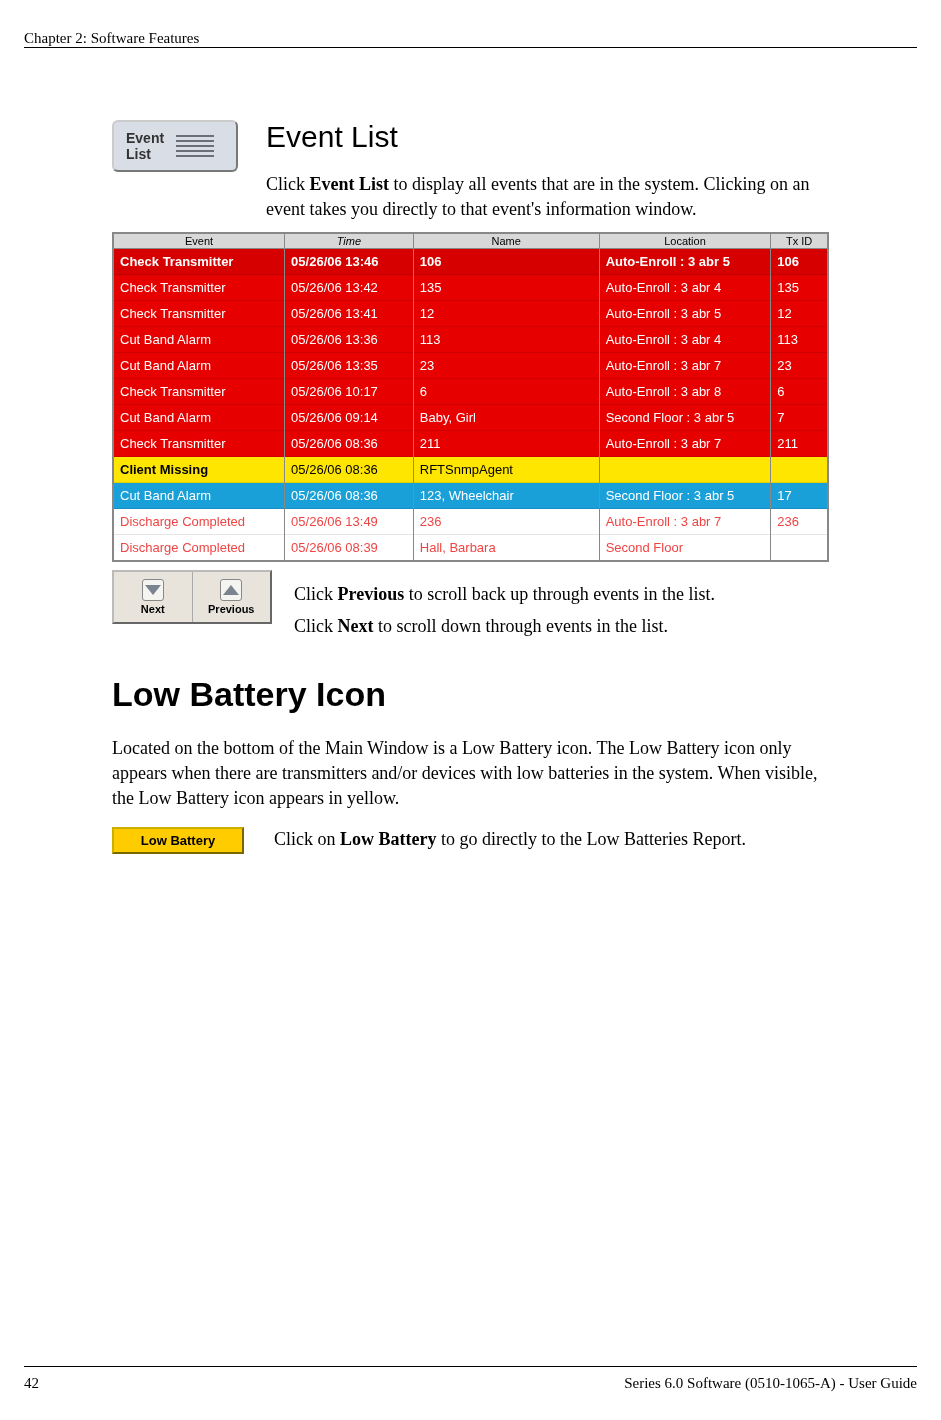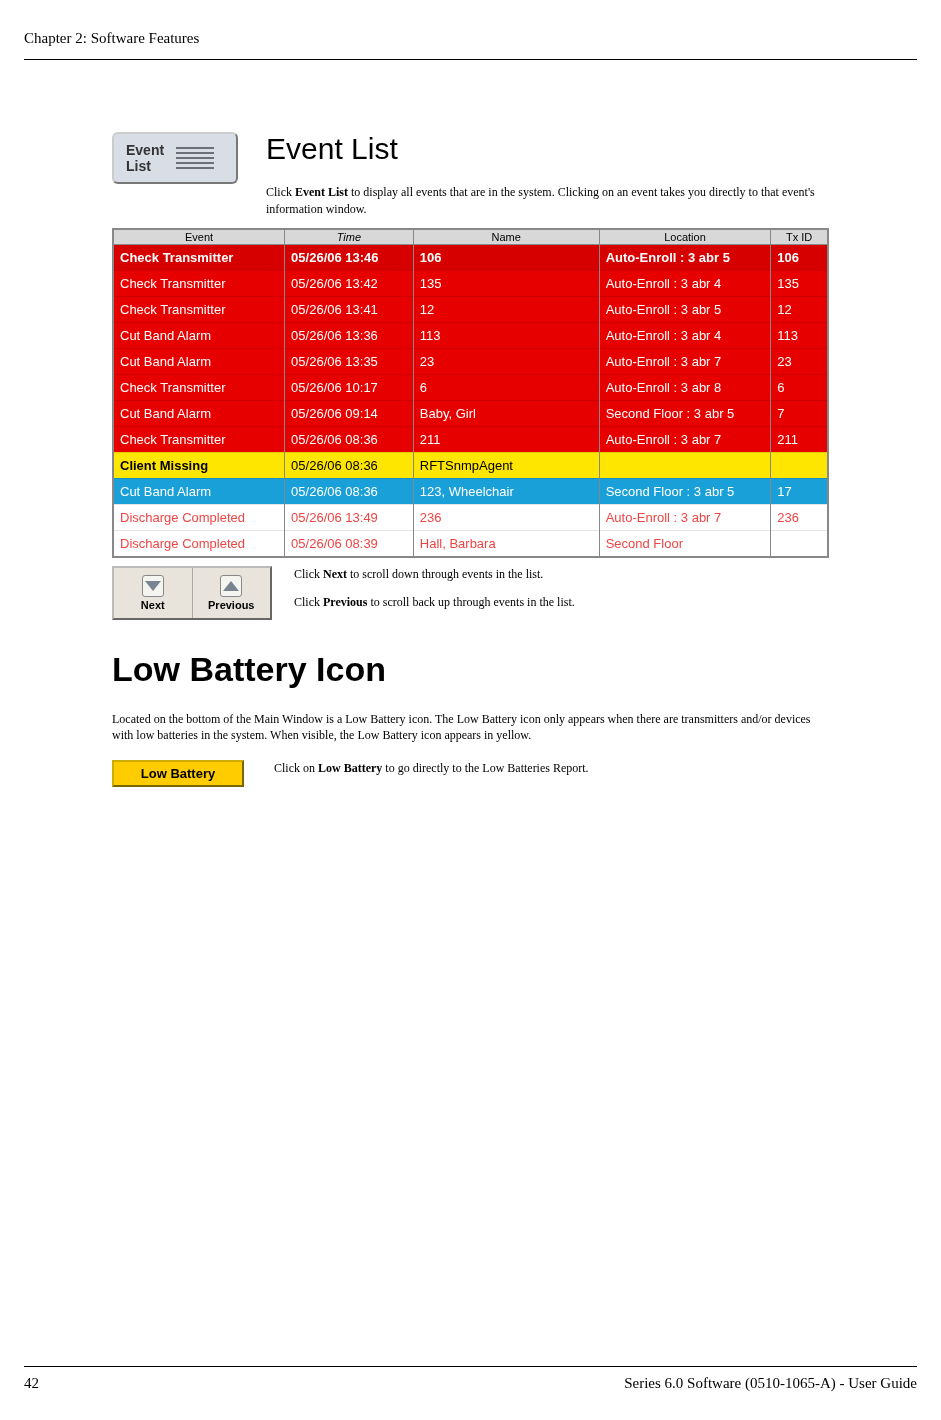--- a/index.html
+++ b/index.html
@@ -6,21 +6,21 @@
   html, body { width: 941px; height: 1420px; }
   body {
     font-family: Georgia, 'Times New Roman', serif;
     color: #000;
     background: #fff;
     position: relative;
     padding: 30px 24px 0 24px;
   }
   .header-area {
     font-size: 15px;
-    padding-bottom: 12px;
+    padding-bottom: 0;
     border-bottom: 1px solid #000;
     margin-bottom: 72px;
   }
   .content {
     padding: 0 88px 0 88px;
   }
   .event-list-row {
     display: flex;
     gap: 28px;
     align-items: flex-start;
@@ -47,21 +47,21 @@
   .event-list-button .lines .l {
     width: 38px; height: 2px; background: #6a6f79;
   }
   .section-title {
     font-family: Arial, Helvetica, sans-serif;
     font-size: 30px;
     font-weight: normal;
     margin-bottom: 18px;
   }
   .para {
-    font-size: 12px;
+    font-size: 18px;
     line-height: 1.4;
     margin-bottom: 6px;
   }
   .bold { font-weight: bold; }
   table.event-table {
     width: 100%;
     border-collapse: collapse;
     font-family: Arial, Helvetica, sans-serif;
     font-size: 13px;
     border: 2px solid #888;
@@ -291,25 +291,25 @@
         <span>Next</span>
       </div>
       <div class="nb">
         <div class="arrow-box">
             <div class="arrow-up"></div>
           </div>
         <span>Previous</span>
       </div>
     </div>
     <div style="flex:1">
+      <p class="para" style="margin-top:12px">
+        <span>Click </span><span class="bold">Previous</span><span> to scroll back up through events in the list.</span>
+      </p>
       <p class="para">
         <span>Click </span><span class="bold">Next</span><span> to scroll down through events in the list.</span>
-      </p>
-      <p class="para" style="margin-top:12px">
-        <span>Click </span><span class="bold">Previous</span><span> to scroll back up through events in the list.</span>
       </p>
     </div>
   </div>
 
   <h2 class="big-heading">Low Battery Icon</h2>
 
   <p class="para">Located on the bottom of the Main Window is a Low Battery icon. The Low Battery icon only appears when there are transmitters and/or devices with low batteries in the system. When visible, the Low Battery icon appears in yellow.</p>
 
   <div class="lowbatt-row">
     <div class="lowbatt-btn">

